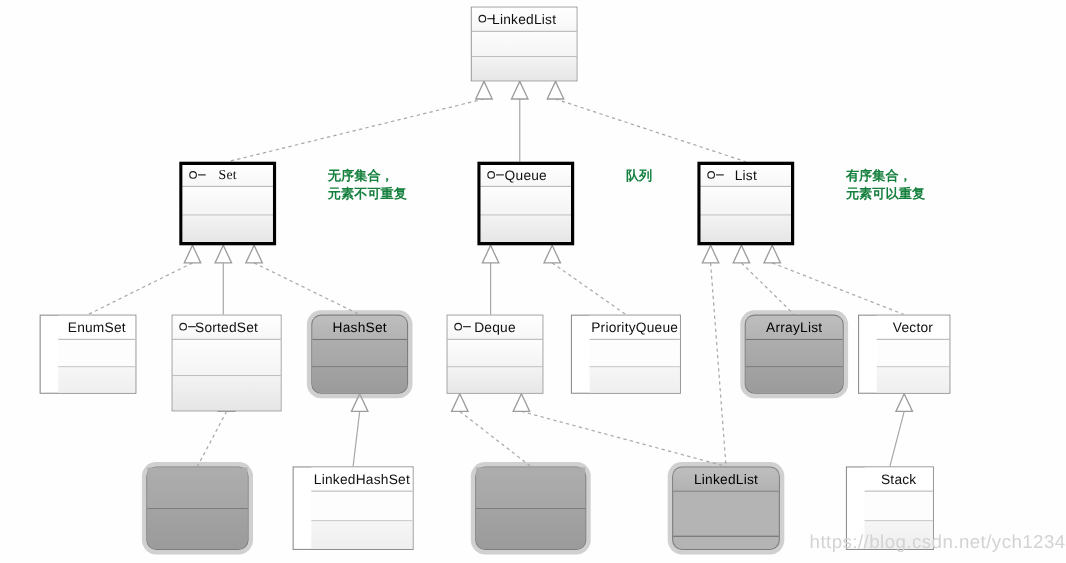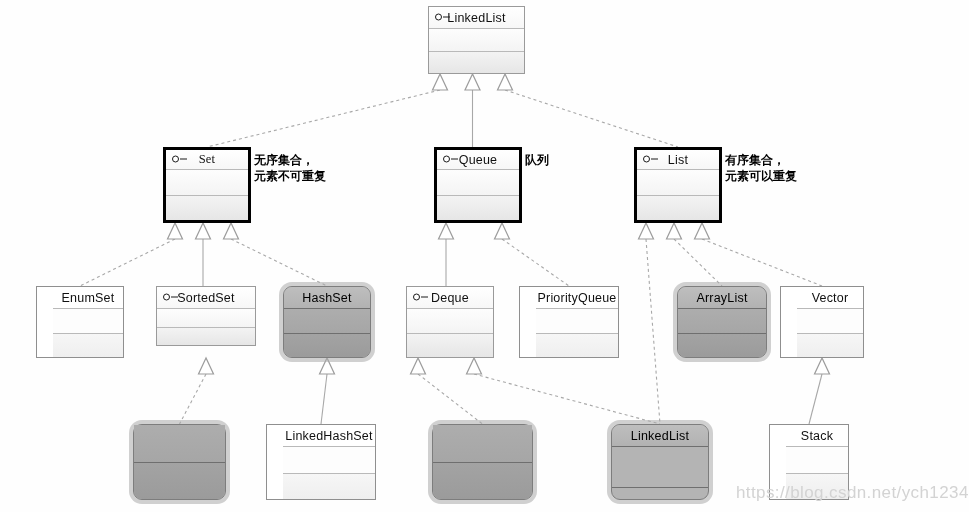--- a/index.html
+++ b/index.html
@@ -109,24 +109,25 @@
   .uml.white .hdr { background: #ffffff; }
   .uml.white .row1 { background: #fdfdfd; }
   .uml.white .row2 { background: linear-gradient(180deg,#f6f6f6 0%, #efefef 100%); }
 
   
   .note {
     position: absolute;
     font-family: "DejaVu Sans", "Liberation Sans", sans-serif;
     font-size: 12px;
     font-weight: bold;
-    color: #000000;
+    color: #15803d;
     line-height: 1.35;
     white-space: pre-line;
     z-index: 4;
+    margin-left: 44px;
   }
 
   
   .watermark {
     position: absolute;
     left: 736px; top: 483px;
     font-size: 17px;
     color: #d3d3d3;
     letter-spacing: .4px;
     white-space: nowrap;
@@ -251,21 +252,21 @@
         <div class="row1"></div>
         <div class="row2"></div>
       </div>
       <div class="uml white" style="left: 36px; top: 286px; width: 88px; height: 72px;">
         <div class="hdr">
           <span class="nm">EnumSet</span>
         </div>
         <div class="row1"></div>
         <div class="row2"></div>
       </div>
-      <div class="uml " style="left: 156px; top: 286px; width: 100px; height: 60px;">
+      <div class="uml " style="left: 156px; top: 286px; width: 100px; height: 88px;">
         <div class="hdr">
           <span class="ifc">
             <span class="circ"></span>
             <span class="stem"></span>
           </span>
           <span class="nm">SortedSet</span>
         </div>
         <div class="row1"></div>
         <div class="row2"></div>
       </div>

